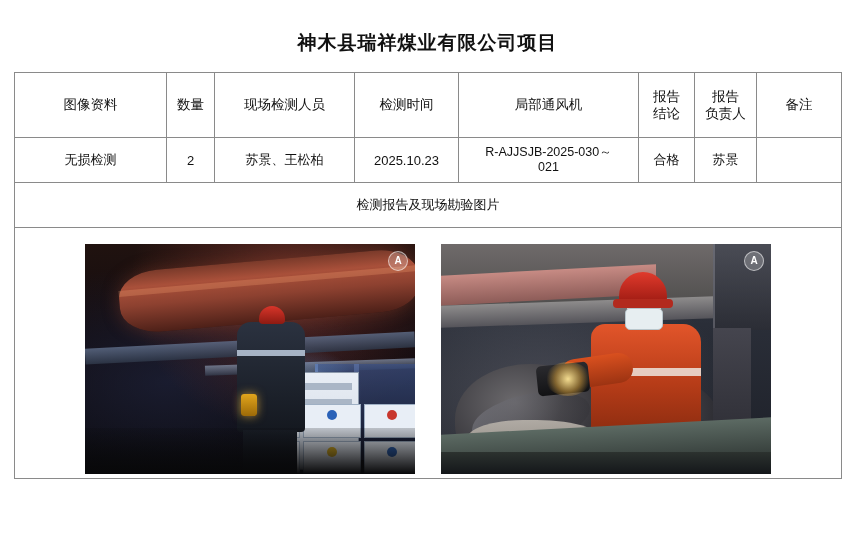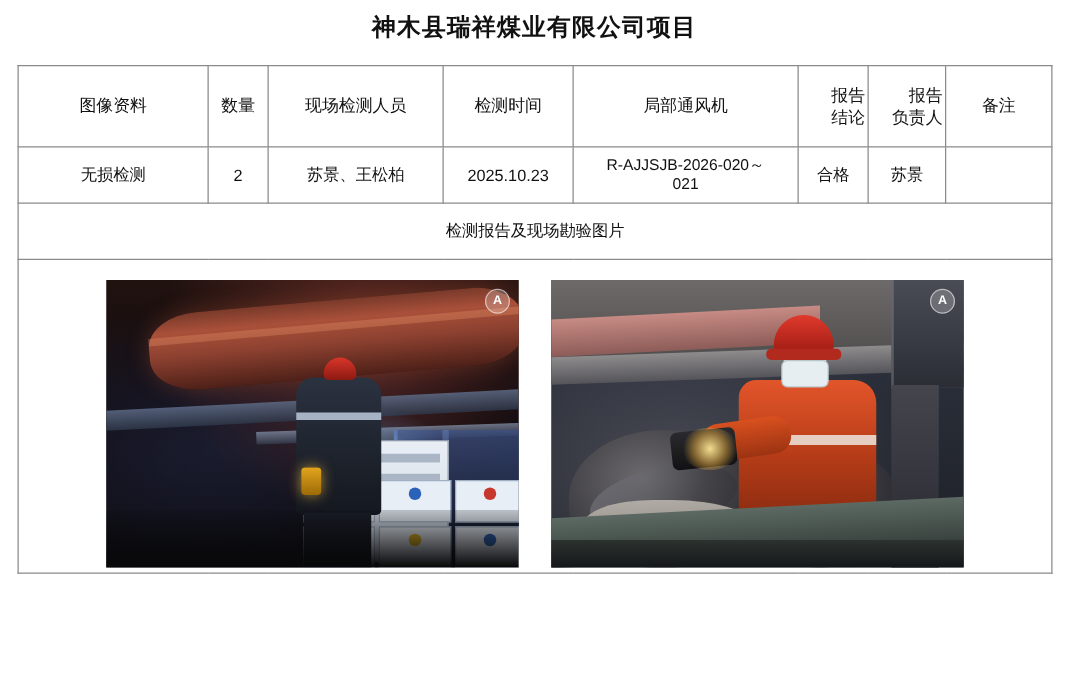--- a/index.html
+++ b/index.html
@@ -15,21 +15,21 @@
     overflow: hidden;
   }
   .page {
     width: 855px;
     height: 556px;
     position: relative;
     box-sizing: border-box;
   }
   .title-block {
     text-align: center;
-    padding-top: 8px;
+    padding-top: 28px;
   }
   .title-main {
     font-size: 19px;
     font-weight: bold;
     letter-spacing: 1px;
     line-height: 30px;
     color: #111;
   }
   .title-sub {
     font-size: 19px;
@@ -59,21 +59,20 @@
     height: 56px;
     font-weight: normal;
     font-size: 13.5px;
   }
   table.report tbody td {
     height: 36px;
     font-size: 13px;
   }
   .th-two-line {
     line-height: 17px;
-    text-align: right;
   }
   .col-param   { width: 152px; }
   .col-qty     { width: 48px; }
   .col-staff   { width: 140px; }
   .col-time    { width: 104px; }
   .col-report  { width: 180px; }
   .col-concl   { width: 56px; }
   .col-owner   { width: 62px; }
   .col-remark  { width: 85px; }
 
@@ -443,21 +442,21 @@
           <th>备注</th>
         </tr>
       </thead>
       <tbody>
         <tr>
           <td>无损检测</td>
           <td>2</td>
           <td>苏景、王松柏</td>
           <td class="mono-num">2025.10.23</td>
           <td>
-            <div class="report-no-2">R-AJJSJB-2026-020～</div>
+            <div class="report-no-2">R-AJJSJB-2025-030～</div>
             <div class="report-no-2">021</div>
           </td>
           <td>合格</td>
           <td>苏景</td>
           <td></td>
         </tr>
         <tr class="section-row">
           <td colspan="8">检测报告及现场勘验图片</td>
         </tr>
         <tr class="images-row">

